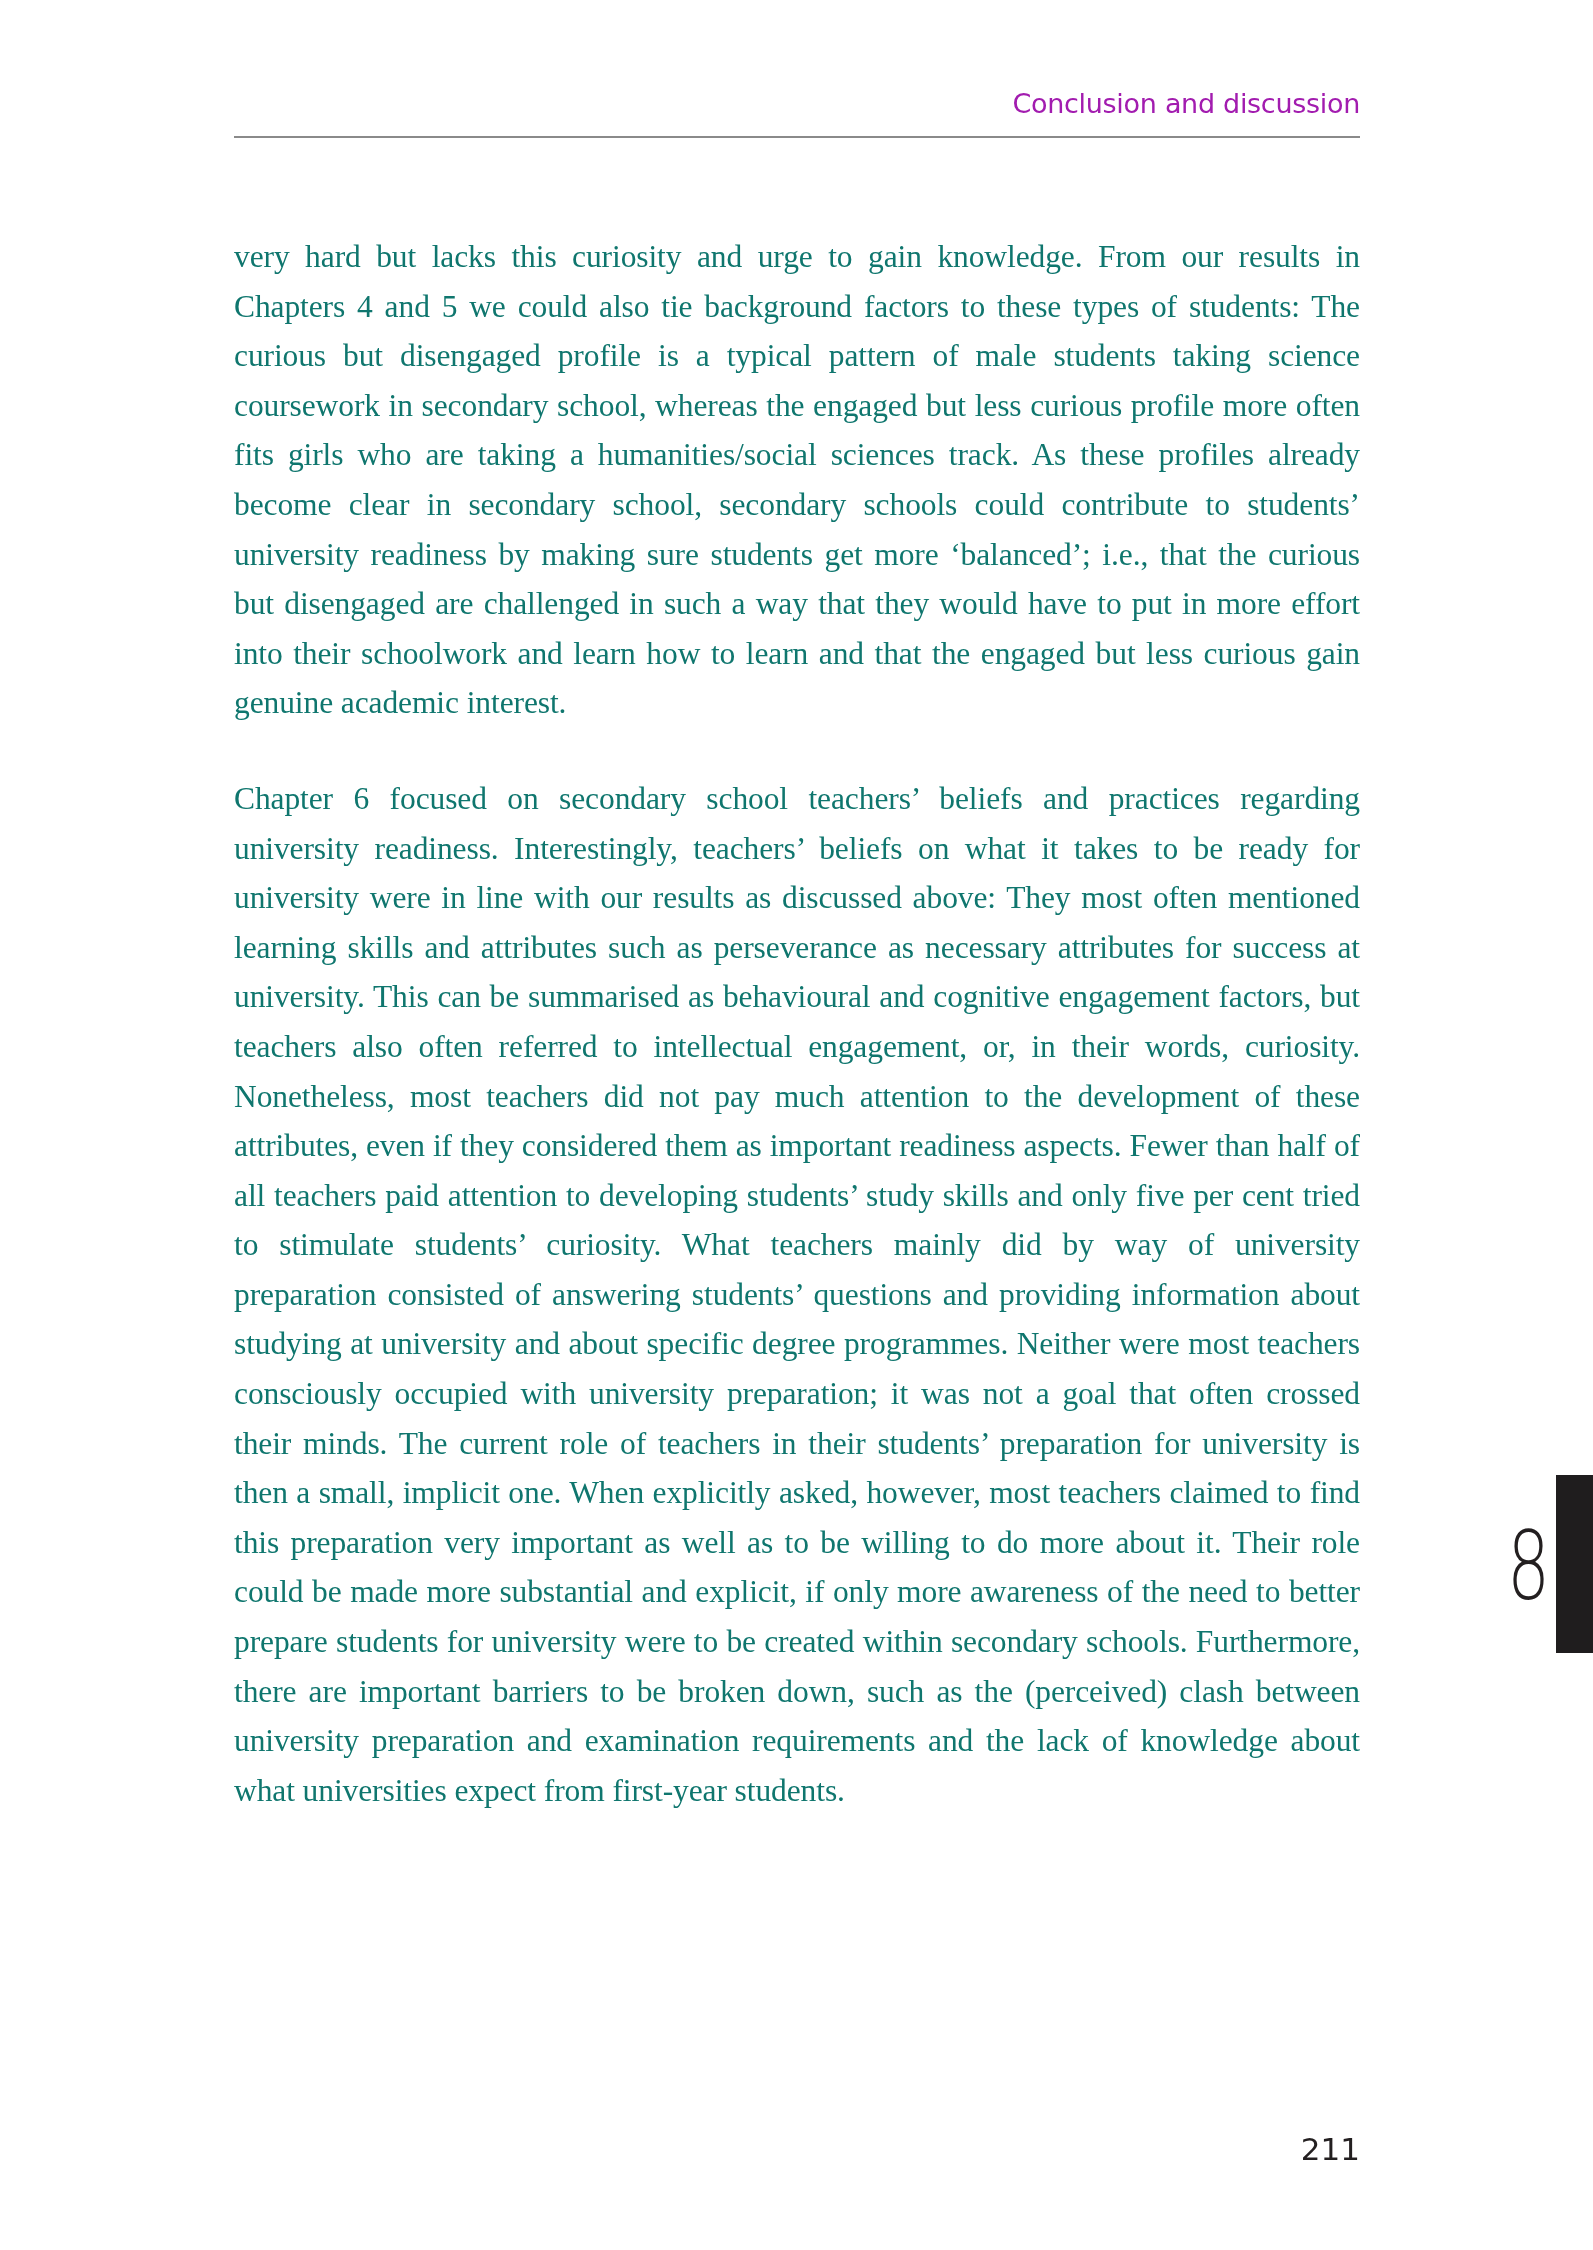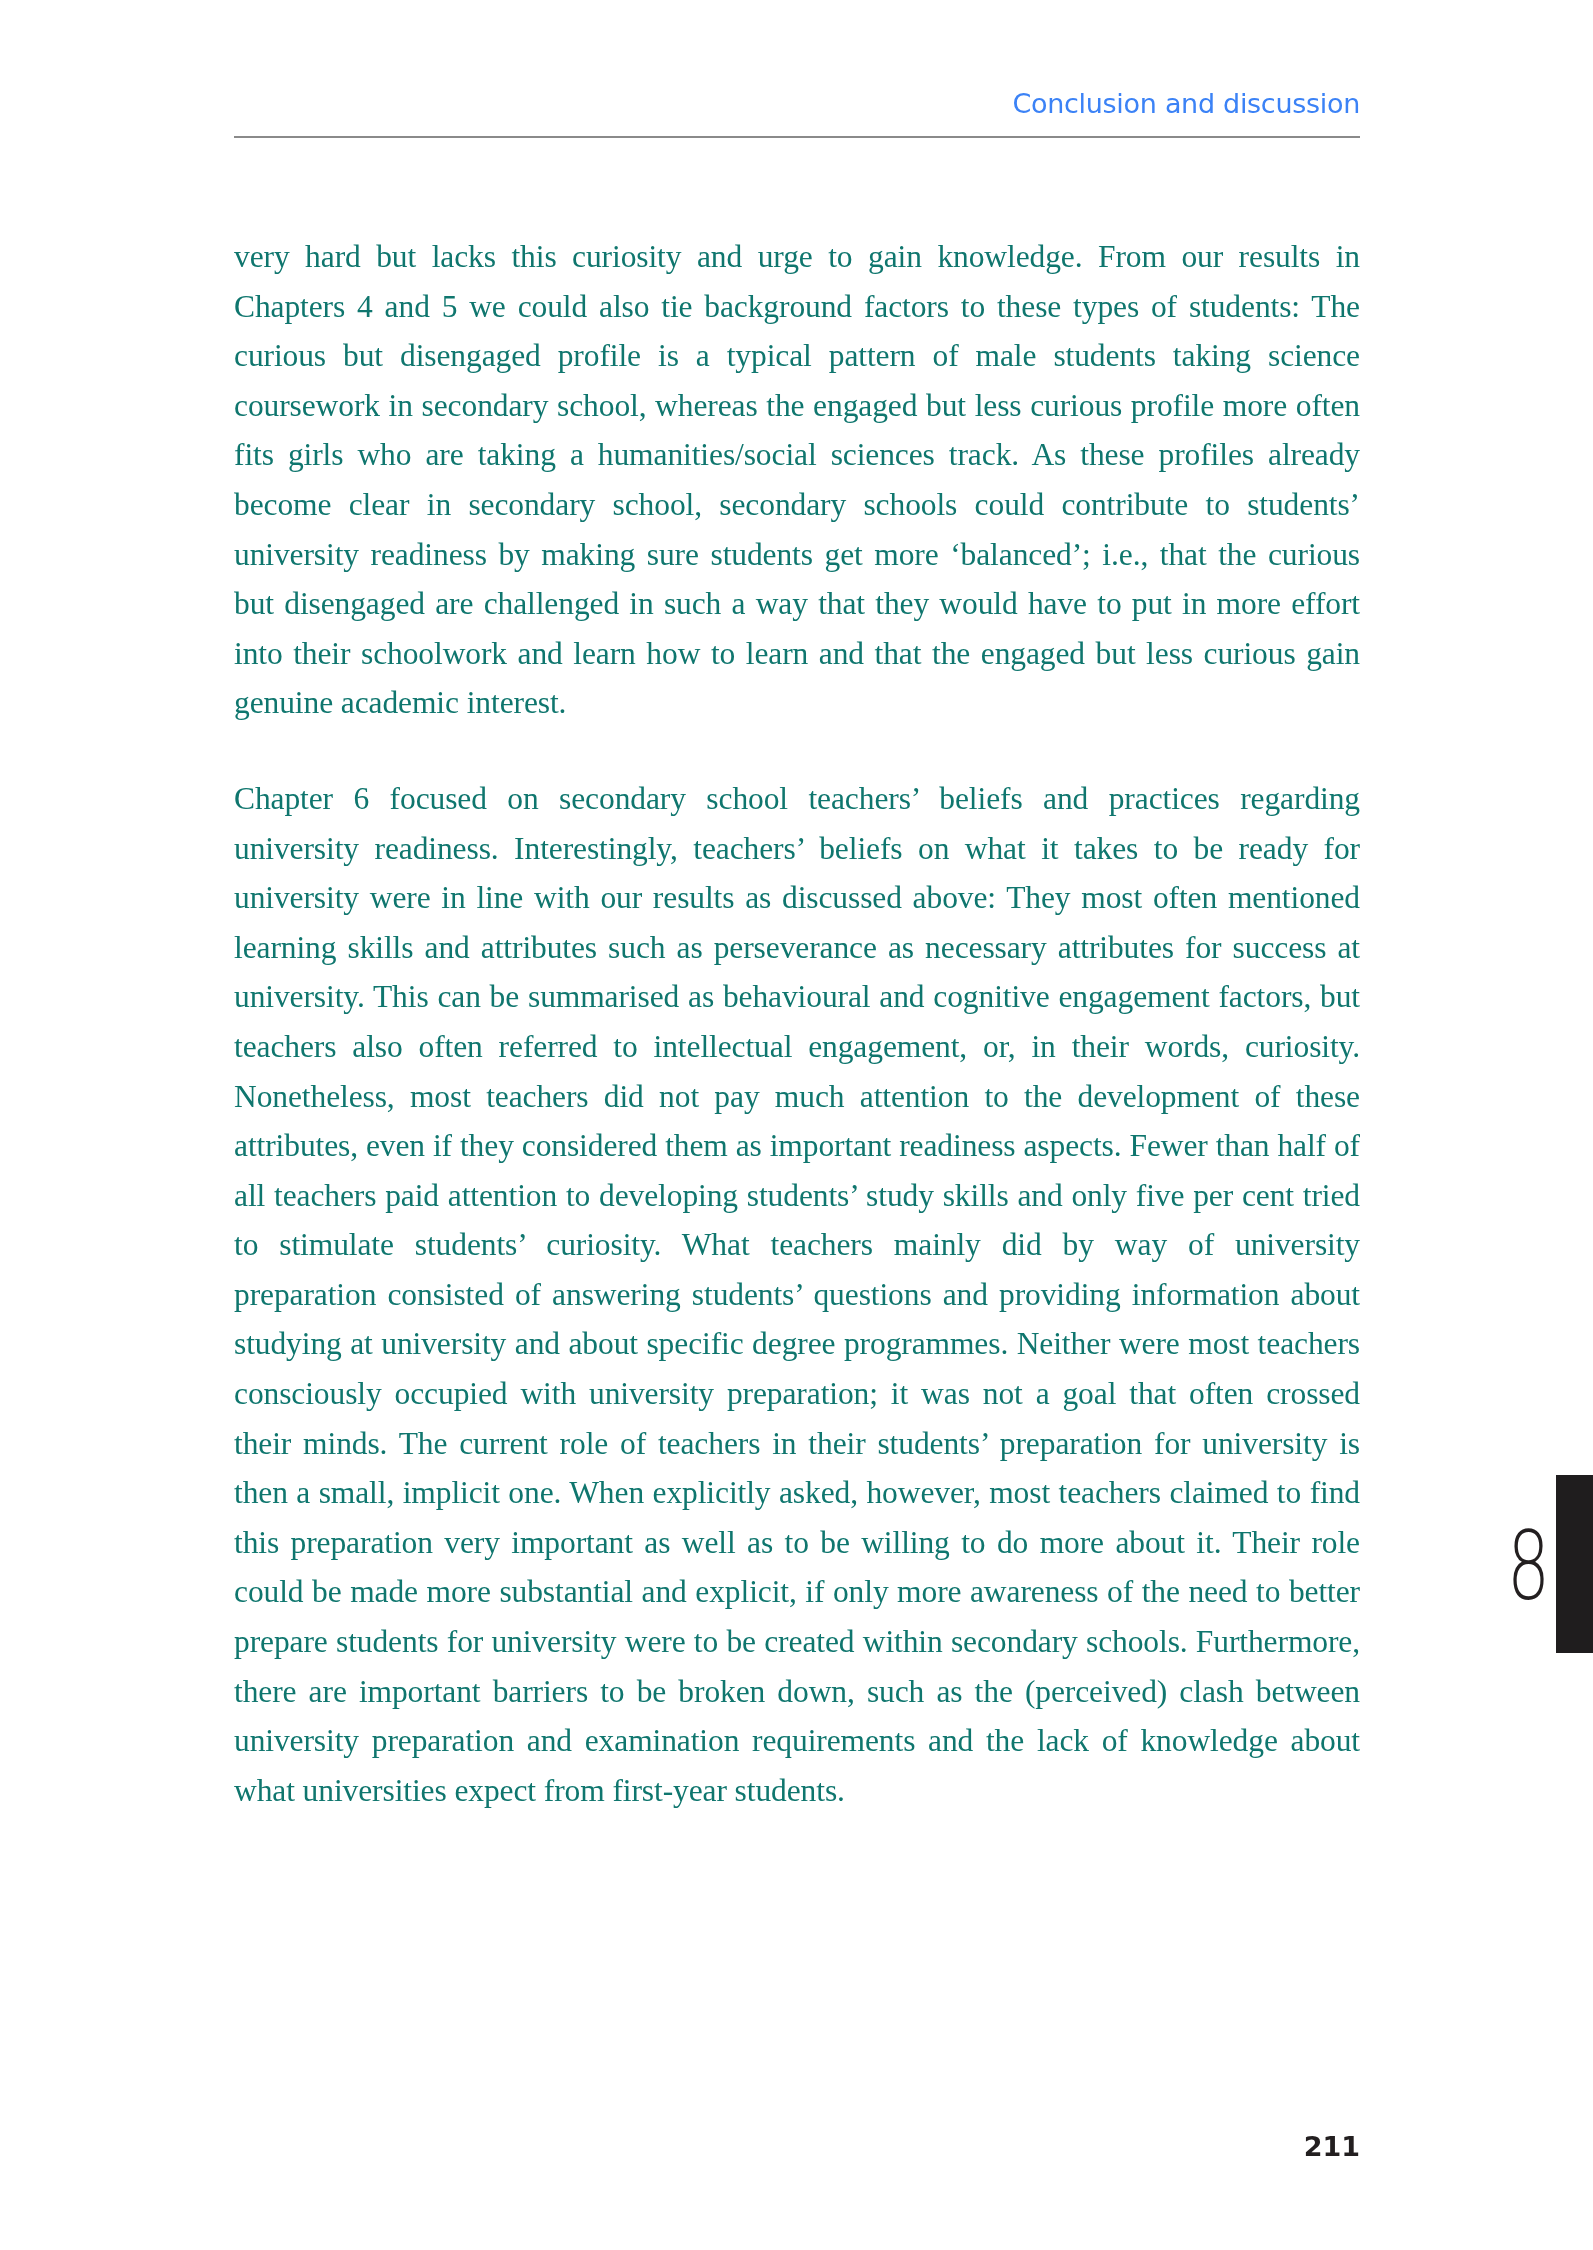--- a/index.html
+++ b/index.html
@@ -1,20 +1,20 @@
 <!DOCTYPE html>
 <html><head>
 <meta charset="utf-8">
 <style>
   html, body { margin: 0; padding: 0; background: #ffffff; }
   body { width: 1593px; height: 2250px; position: relative; overflow: hidden; color: #231f20; }
   .running-head {
     position: absolute; left: 234px; width: 1126px; top: 88px;
     text-align: right; font-family: "DejaVu Sans", sans-serif; font-size: 27px;
-    letter-spacing: -0.3px; color: #3b82f6;
+    letter-spacing: -0.3px; color: #a21caf;
   }
   .head-rule {
     position: absolute; left: 234px; width: 1126px; top: 136px; height: 0;
     border-top: 2px solid #8a8a8a;
   }
   .body-text {
     position: absolute; left: 234px; width: 1126px; top: 232px;
     font-family: "Liberation Serif", serif; font-size: 31.5px; line-height: 49.6px;
     text-align: justify; color: #0f766e; letter-spacing: -0.1px;
   }
@@ -29,21 +29,21 @@
     position: absolute; left: 1556px; top: 1475px; width: 37px; height: 178px;
     background: #1f1d1e;
   }
   .chapter-number {
     position: absolute; left: 1500px; top: 1520px; width: 50px; text-align: center;
     font-family: "DejaVu Sans", sans-serif; font-weight: 200; font-size: 94px; line-height: 94px;
     color: #231f20; transform: scaleX(0.72);
   }
   .page-number {
     position: absolute; left: 1260px; width: 100px; top: 2131px; text-align: right;
-    font-family: "DejaVu Sans", sans-serif; font-size: 27px; color: #231f20; font-weight: bold;
+    font-family: "DejaVu Sans", sans-serif; font-size: 31px; color: #231f20;
   }
 </style>
 </head>
 <body>
 
 <div class="running-head">Conclusion and discussion</div>
 <div class="head-rule"></div>
 
 <div class="body-text">
   <p>very hard but lacks this curiosity and urge to gain knowledge. From our results in Chapters 4 and 5 we could also tie background factors to these types of students: The curious but disengaged profile is a typical pattern of male students taking science coursework in secondary school, whereas the engaged but less curious profile more often fits girls who are taking a humanities/social sciences track. As these profiles already become clear in secondary school, secondary schools could contribute to students’ university readiness by making sure students get more ‘balanced’; i.e., that the curious but disengaged are challenged in such a way that they would have to put in more effort into their schoolwork and learn how to learn and that the engaged but less curious gain genuine academic interest.</p>

